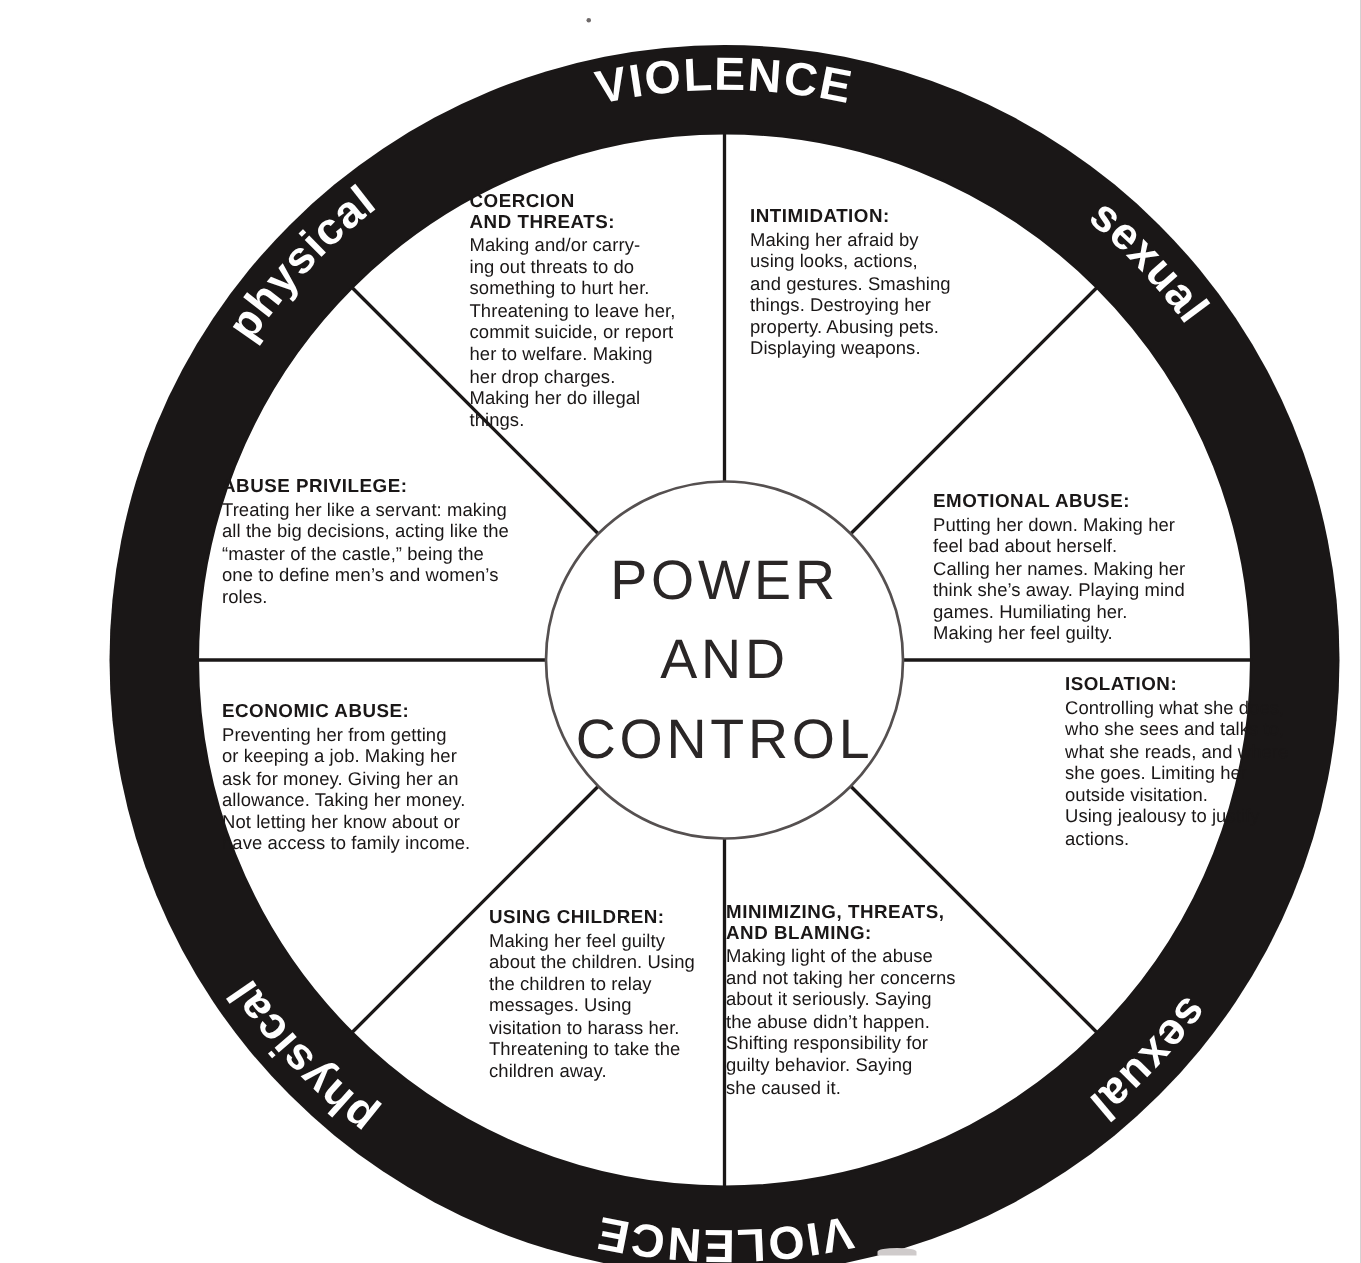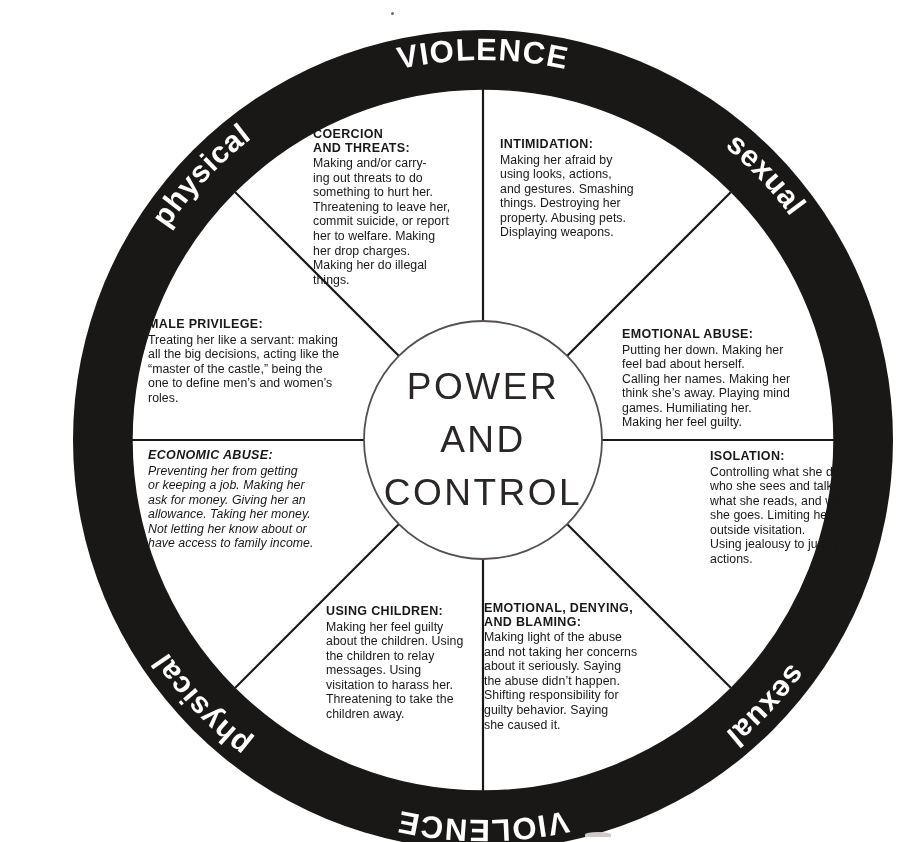--- a/index.html
+++ b/index.html
@@ -83,21 +83,21 @@
     letter-spacing: 0.05px;
     margin: 0;
     white-space: pre-line;
   }
 
   
   #seg-coercion          { left: 313px; top: 128px; width: 178px; }
   #seg-intimidation      { left: 500px; top: 138px; width: 180px; }
   #seg-male-privilege    { left: 148px; top: 318px; width: 225px; }
   #seg-emotional-abuse   { left: 622px; top: 328px; width: 205px; }
-  #seg-economic-abuse    { left: 148px; top: 449px; width: 218px; font-style: italic; }
+  #seg-economic-abuse    { left: 148px; top: 468px; width: 218px; }
   #seg-isolation         { left: 668px; top: 450px; width: 196px; margin-left: 42px; }
   #seg-using-children    { left: 310px; top: 605px; width: 175px; margin-left: 16px; }
   #seg-minimizing        { left: 484px; top: 602px; width: 185px; }
 
   .stray-mark {
     position: absolute;
     background: #6f6a6a;
   }
   #mark-top { left: 391px; top: 12px; width: 3px; height: 3px; border-radius: 50%; }
   #mark-bottom { left: 585px; top: 832px; width: 26px; height: 5px; border-radius: 50% 50% 0 0; background: #cfcbcb; }
@@ -190,21 +190,21 @@
     <p class="seg-title">INTIMIDATION:</p>
     <p class="seg-body">Making her afraid by
 using looks, actions,
 and gestures.  Smashing
 things.  Destroying her
 property.  Abusing pets.
 Displaying weapons.</p>
   </div>
 
   <div class="seg" id="seg-male-privilege">
-    <p class="seg-title">MALE PRIVILEGE:</p>
+    <p class="seg-title">ABUSE PRIVILEGE:</p>
     <p class="seg-body">Treating her like a servant: making
 all the big decisions, acting like the
 “master of the castle,” being the
 one to define men’s and women’s
 roles.</p>
   </div>
 
   <div class="seg" id="seg-emotional-abuse">
     <p class="seg-title">EMOTIONAL ABUSE:</p>
     <p class="seg-body">Putting her down.  Making her
@@ -241,21 +241,21 @@
     <p class="seg-body">Making her feel guilty
 about the children.  Using
 the children to relay
 messages.  Using
 visitation to harass her.
 Threatening to take the
 children away.</p>
   </div>
 
   <div class="seg" id="seg-minimizing">
-    <p class="seg-title">EMOTIONAL, DENYING,
+    <p class="seg-title">MINIMIZING, THREATS,
 AND BLAMING:</p>
     <p class="seg-body">Making light of the abuse
 and not taking her concerns
 about it seriously.  Saying
 the abuse didn’t happen.
 Shifting responsibility for
 guilty behavior.  Saying
 she caused it.</p>
   </div>
 

